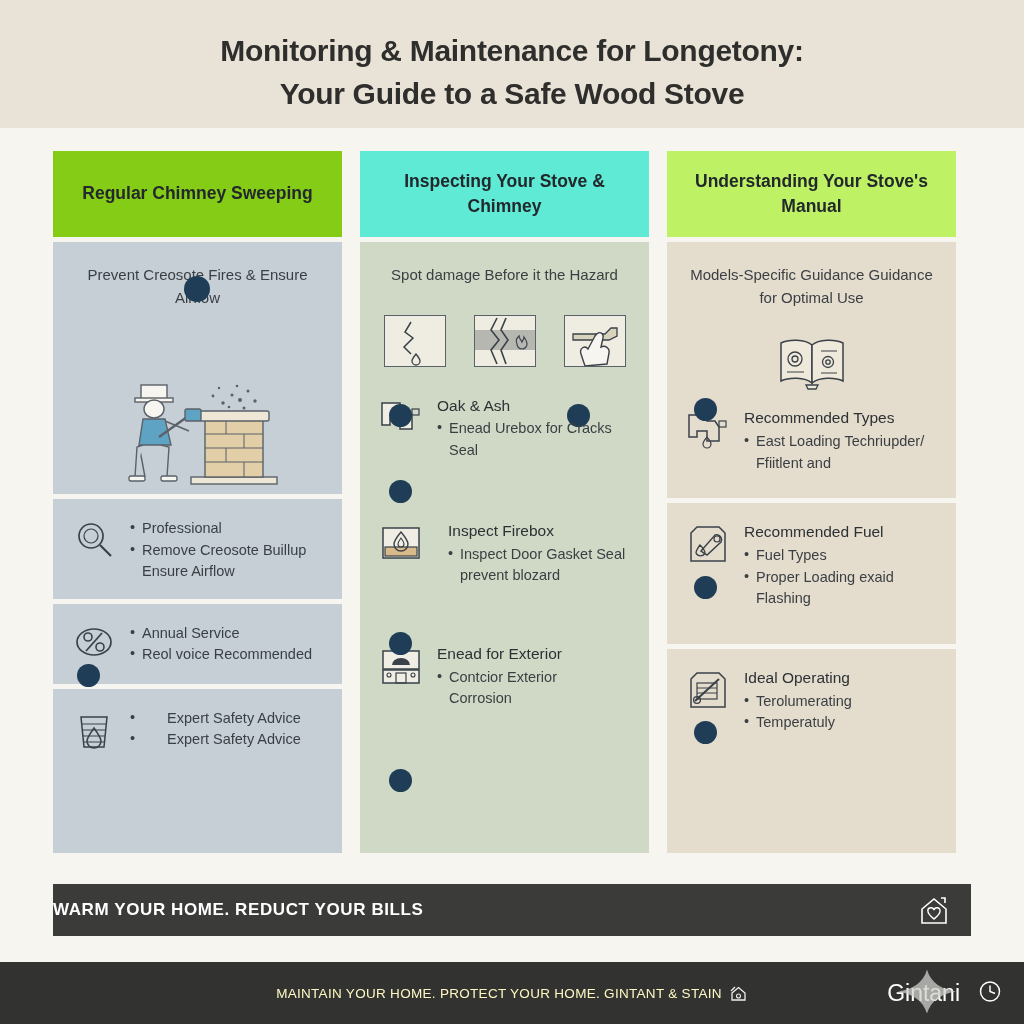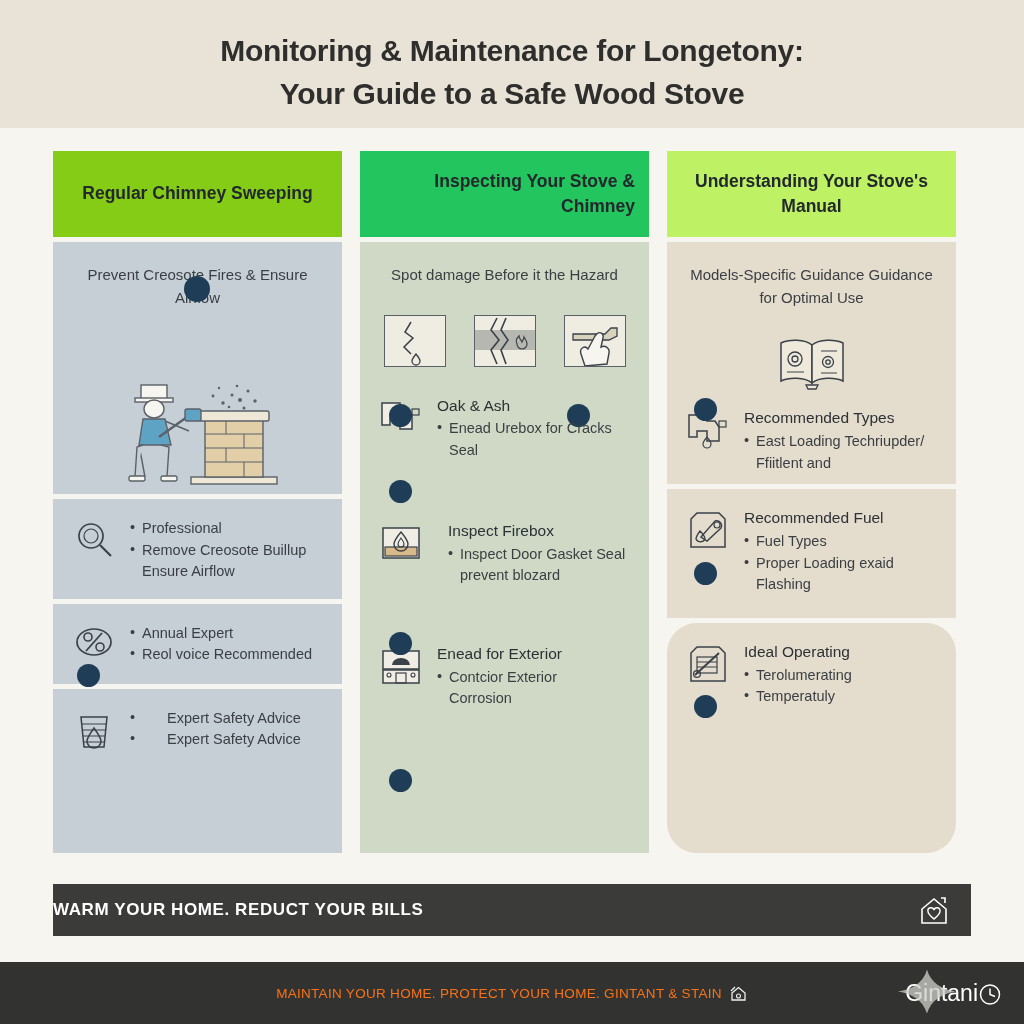--- a/index.html
+++ b/index.html
@@ -63,21 +63,21 @@
     font-size: 15px;
     color: #3a3f44;
     line-height: 1.5;
     padding: 22px 16px 0;
   }
 
   
   .c1 .col-head { background: #84cc16; }
   .c1 .card { background: #c6ced6; }
   
-  .c2 .col-head { background: #22c55e; text-align: right; }
+  .c2 .col-head { background: #5eead4; }
   
   .c3 .col-head { background: #bef264; }
   .c3 .card { background: #e4dccc; }
 
   
   .row {
     display: flex;
     align-items: flex-start;
     gap: 13px;
     padding: 18px 16px 16px 18px;
@@ -163,29 +163,29 @@
 
   
   .footer {
     position: absolute;
     left: 0; top: 962px;
     width: 1024px; height: 62px;
     background: #323230;
     display: flex; align-items: center; justify-content: center;
   }
   .footer-text {
-    color: #f97316;
+    color: #fef9c3;
     font-size: 13.5px;
     letter-spacing: 0.3px;
     display: flex; align-items: center; gap: 7px;
   }
   .brand {
     position: absolute; right: 22px; top: 50%;
     transform: translateY(-50%);
-    display: flex; align-items: flex-end; gap: 0;
+    display: flex; align-items: flex-start; gap: 18px;
   }
   .brand-name { color: #ffffff; font-size: 23px; }
   .spark { position: absolute; right: 44px; top: -12px; }
 
   svg { display: block; }
 </style>
 </head>
 <body>
 
 <div id="poster">
@@ -273,21 +273,21 @@
           <div class="ico">
             <svg width="46" height="46" viewBox="0 0 46 46">
               <ellipse cx="23" cy="20" rx="17" ry="13" fill="none" stroke="#3a4149" stroke-width="1.7"></ellipse>
               <circle cx="17" cy="15" r="4" fill="none" stroke="#3a4149" stroke-width="1.6"></circle>
               <circle cx="29" cy="25" r="4" fill="none" stroke="#3a4149" stroke-width="1.6"></circle>
               <line x1="31" y1="11" x2="15" y2="29" stroke="#3a4149" stroke-width="1.8"></line>
             </svg>
           </div>
           <div class="txt">
             <ul class="bullets">
-              <li>Annual Expert</li>
+              <li>Annual Service</li>
               <li>Reol voice Recommended</li>
             </ul>
           </div>
         </div>
       </div>
 
       <div class="card" style="flex:1 1 auto;text-align:center;">
         <div class="row">
           <div class="ico">
             <svg width="46" height="46" viewBox="0 0 46 46">
@@ -420,61 +420,61 @@
             </g>
             <g stroke="#3a4149" stroke-width="1">
               <line x1="12" y1="37" x2="29" y2="37"></line>
               <line x1="46" y1="16" x2="62" y2="16"></line>
               <line x1="46" y1="38" x2="62" y2="38"></line>
             </g>
             <path d="M31 50 L43 50 L41 54 L33 54 Z" fill="#efe9dc" stroke="#3a4149" stroke-width="1.3"></path>
           </svg>
         </div>
         <div class="dot sm" style="left:27px; top:156px;"></div>
-        <div class="row" style="padding-top:4px; padding-bottom:10px;justify-content:center;">
+        <div class="row" style="padding-top:4px; padding-bottom:24px;justify-content:center;">
           <div class="ico">
             <svg width="46" height="46" viewBox="0 0 46 46">
               <path d="M4 8 L22 8 L22 14 L30 14 L34 20 L34 34 L22 34 L22 24 L12 24 L12 30 L4 30 Z" fill="none" stroke="#3a4149" stroke-width="1.5"></path>
               <rect x="34" y="14" width="7" height="6" fill="none" stroke="#3a4149" stroke-width="1.2"></rect>
               <path d="M22 30 c-3 4-4 5-4 7 a4 4 0 0 0 8 0 c0-2-1-3-4-7Z" fill="none" stroke="#3a4149" stroke-width="1.2"></path>
             </svg>
           </div>
           <div class="txt">
             <div class="row-title">Recommended Types</div>
             <ul class="bullets">
               <li>East Loading Techriupder/</li>
               <li class="cont">Ffiitlent and</li>
             </ul>
           </div>
         </div>
       </div>
 
       <div class="card">
         <div class="dot sm" style="left:27px; top:73px;"></div>
-        <div class="row" style="padding-bottom:22px;">
+        <div class="row" style="padding-bottom:34px;">
           <div class="ico">
             <svg width="46" height="46" viewBox="0 0 46 46">
               <path d="M6 12 L12 6 L34 6 L40 12 L40 40 L6 40 Z" fill="none" stroke="#3a4149" stroke-width="1.5"></path>
               <path d="M16 30 L30 14 a5 5 0 0 1 6 7 L22 34 Z" fill="none" stroke="#3a4149" stroke-width="1.4"></path>
               <circle cx="32" cy="18" r="3" fill="none" stroke="#3a4149" stroke-width="1.2"></circle>
               <path d="M15 24 c-3 4-4 6-4 8 a5 5 0 0 0 9 0 c0-2-1-4-5-8Z" fill="none" stroke="#3a4149" stroke-width="1.3"></path>
             </svg>
           </div>
           <div class="txt">
             <div class="row-title">Recommended Fuel</div>
             <ul class="bullets">
               <li>Fuel Types</li>
               <li>Proper Loading exaid</li>
               <li class="cont">Flashing</li>
             </ul>
           </div>
         </div>
       </div>
 
-      <div class="card" style="flex:1 1 auto;border-radius:30px;">
+      <div class="card" style="flex:1 1 auto;">
         <div class="dot sm" style="left:27px; top:72px;"></div>
         <div class="row">
           <div class="ico">
             <svg width="46" height="46" viewBox="0 0 46 46">
               <path d="M6 12 L12 6 L34 6 L40 12 L40 40 L6 40 Z" fill="none" stroke="#3a4149" stroke-width="1.5"></path>
               <rect x="12" y="16" width="20" height="16" fill="none" stroke="#3a4149" stroke-width="1.2"></rect>
               <line x1="12" y1="21" x2="32" y2="21" stroke="#3a4149" stroke-width="1"></line>
               <line x1="12" y1="26" x2="32" y2="26" stroke="#3a4149" stroke-width="1"></line>
               <line x1="10" y1="34" x2="34" y2="12" stroke="#3a4149" stroke-width="2"></line>
               <circle cx="12" cy="33" r="3.4" fill="none" stroke="#3a4149" stroke-width="1.3"></circle>

